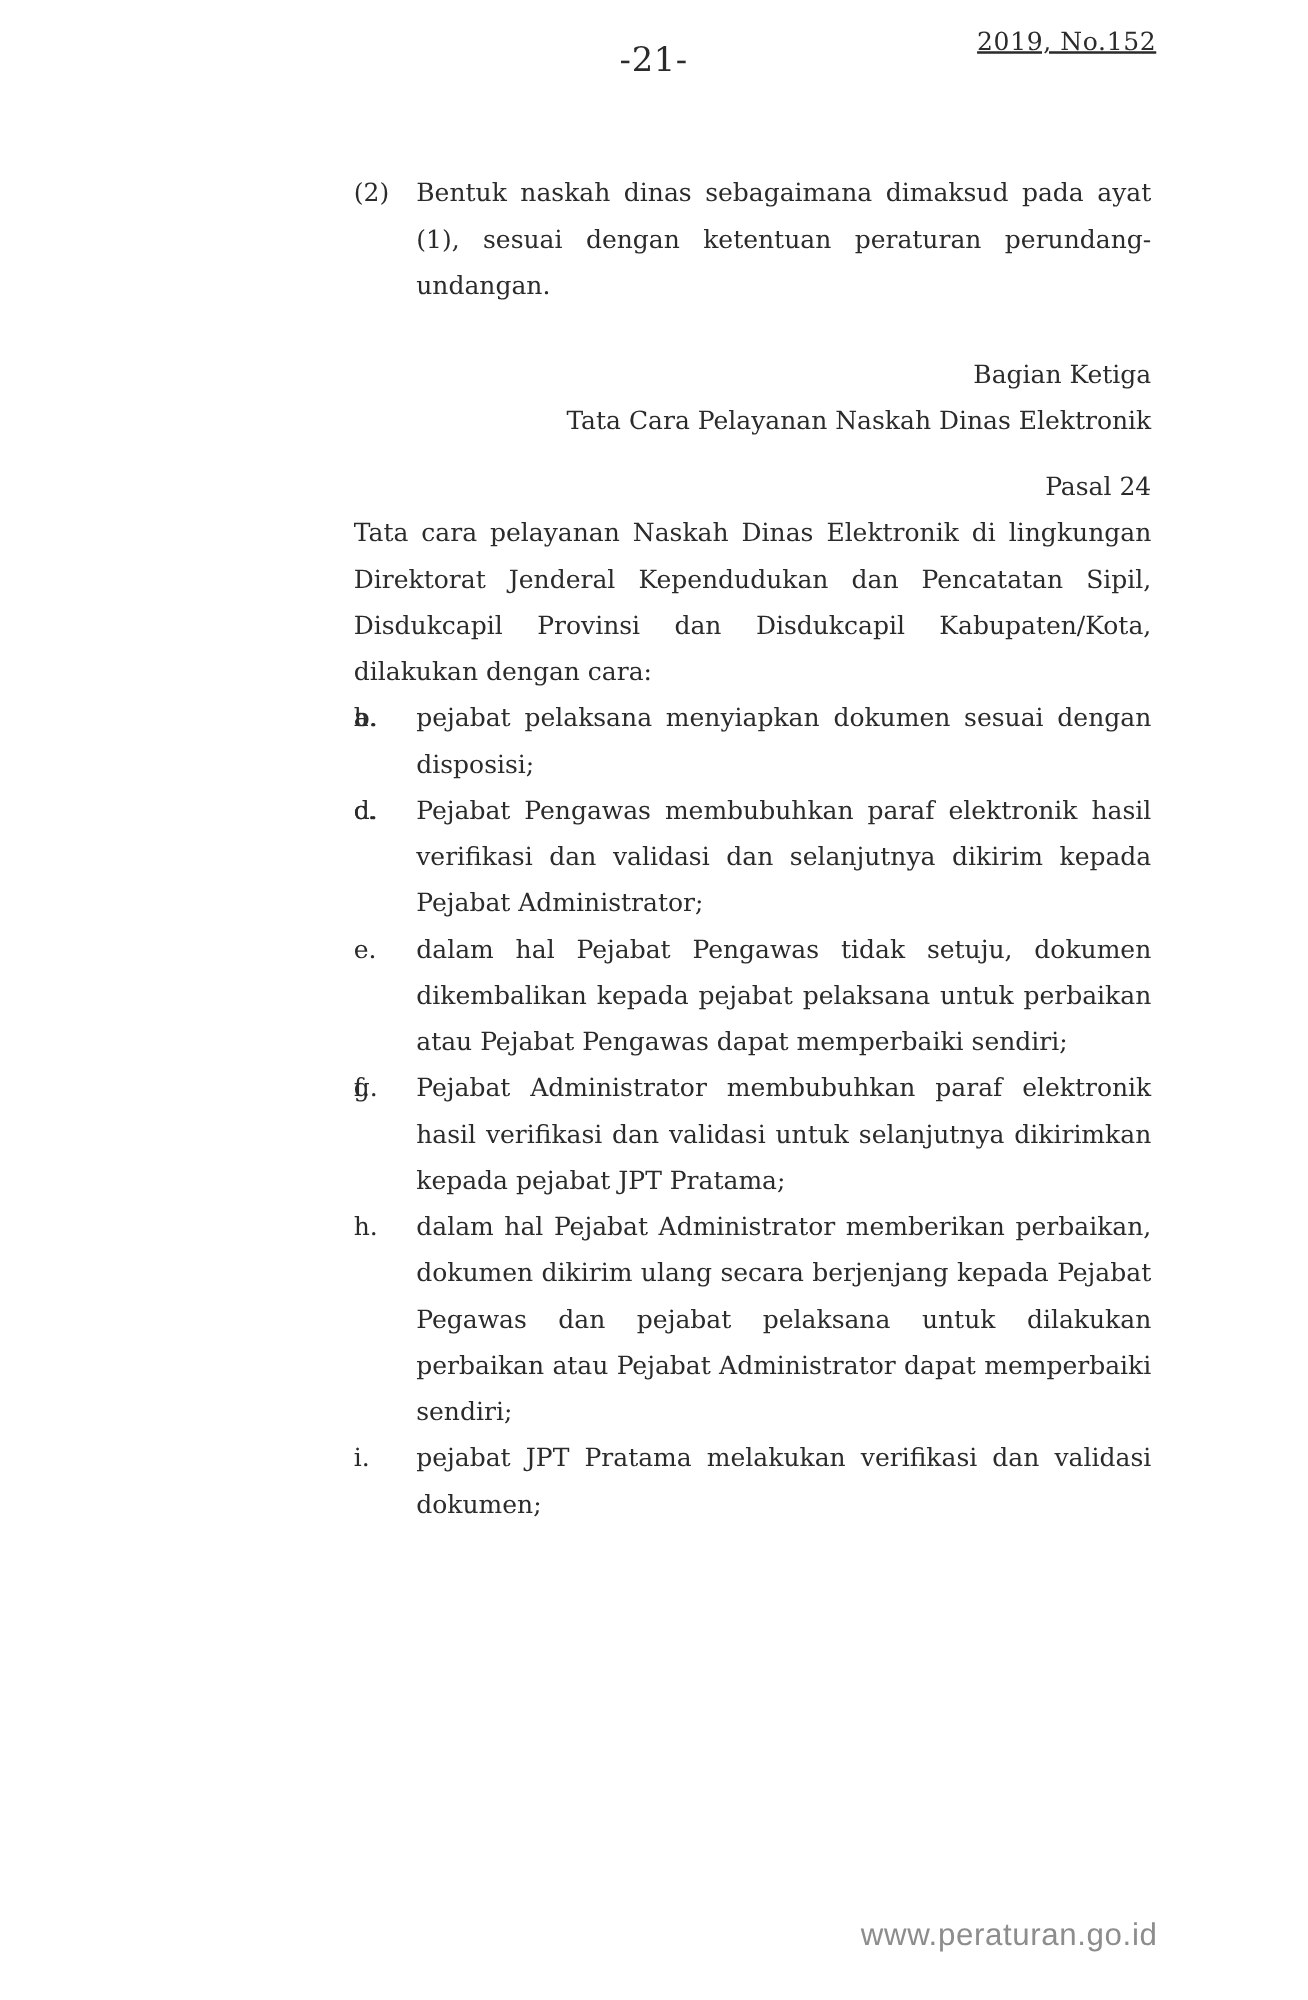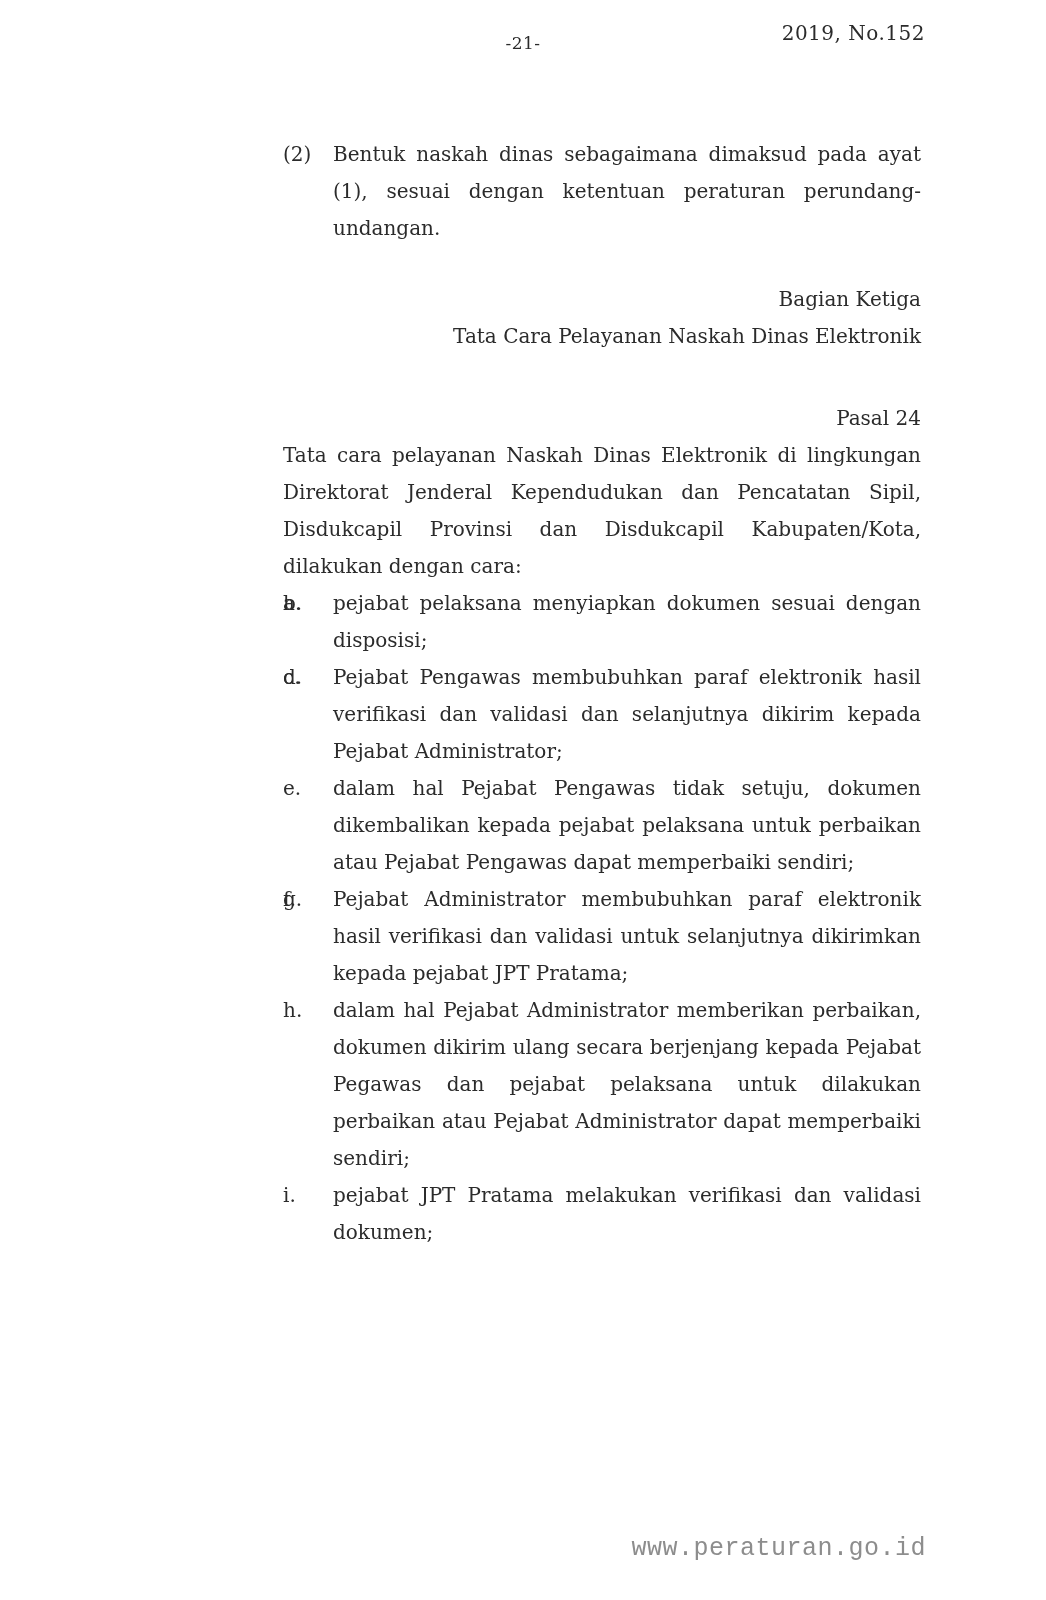--- a/index.html
+++ b/index.html
@@ -16,29 +16,30 @@
     font-family: "DejaVu Serif", "Liberation Serif", serif;
     color: #2b2b2b;
     overflow: hidden;
   }
   .page-number {
     position: absolute;
     top: 33px;
     left: 0;
     width: 1046px;
     text-align: center;
-    font-size: 17px;
+    font-size: 27px;
     letter-spacing: 0.5px;
   }
   .gazette-number {
     position: absolute;
     top: 21px;
     right: 121px;
     font-size: 20px;
     letter-spacing: 0.5px;
+    text-decoration: underline;
   }
   .content {
     position: absolute;
     left: 283px;
     top: 136px;
     width: 638px;
     font-size: 20px;
     line-height: 37px;
     text-align: justify;
   }
@@ -51,30 +52,30 @@
     left: 0;
     top: 0;
   }
   .centered {
     text-align: right;
   }
   .section-heading-block {
     margin-top: 34px;
   }
   .article-heading {
-    margin-top: 45px;
+    margin-top: 16px;
   }
   .list-block {
     margin: 0;
   }
   .footer-watermark {
     position: absolute;
     top: 1534px;
     right: 120px;
-    font-family: Liberation Mono, monospace;
+    font-family: Liberation Sans, sans-serif;
     font-size: 25px;
     color: #8d8d8d;
     letter-spacing: 0.5px;
   }
 </style>
 </head>
 <body>
 
 <div class="page">
 

